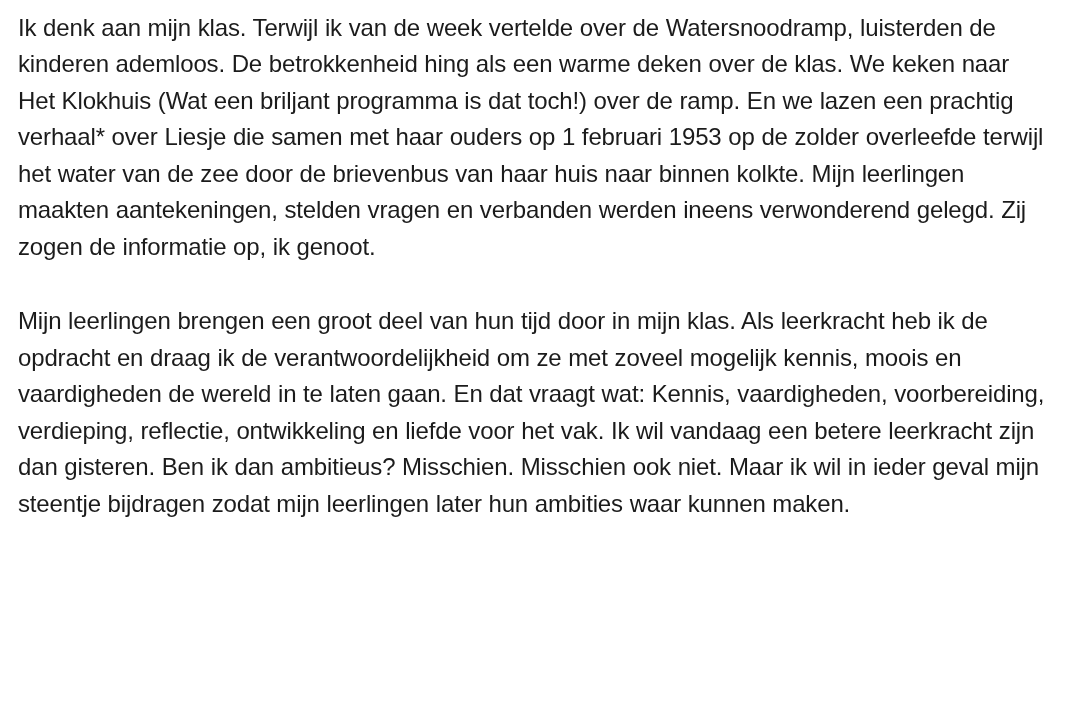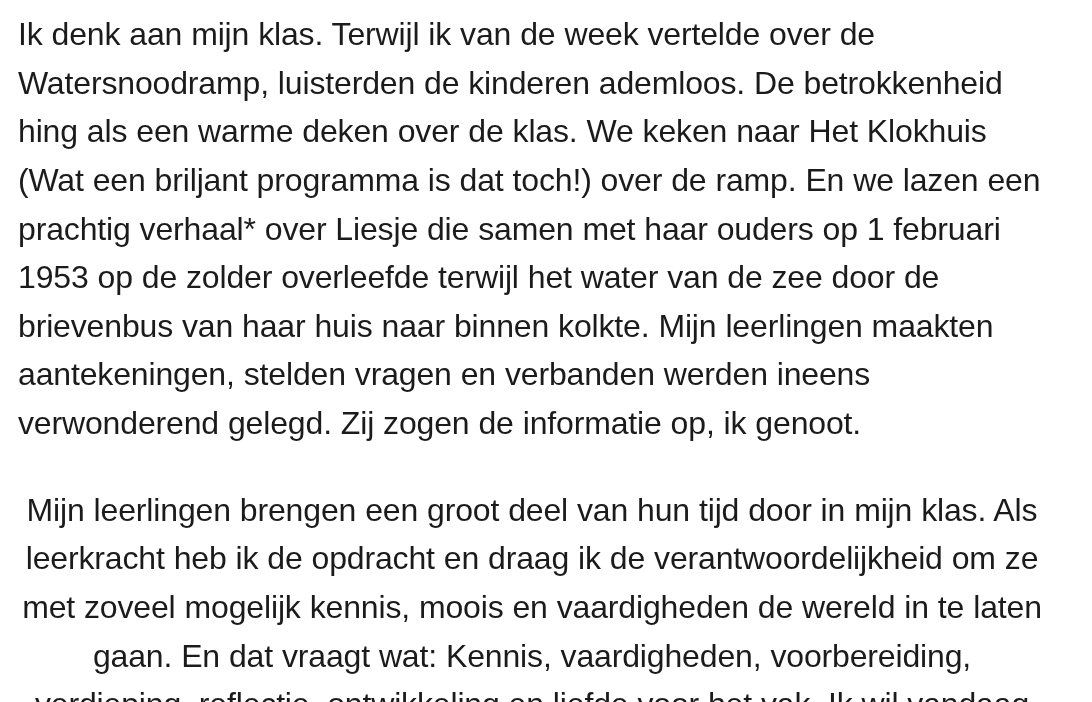--- a/index.html
+++ b/index.html
@@ -19,31 +19,30 @@
     width: 1092px;
     height: 702px;
     padding: 10px 34px 0 18px;
     background: #ffffff;
   }
   .article {
     display: block;
   }
   .para {
     margin: 0 12px 38px 0;
-    font-size: 32px;
+    font-size: 24px;
     line-height: 1.52;
     letter-spacing: -0.15px;
     color: #1b1b1b;
     font-weight: 400;
     text-align: left;
     word-spacing: 0.2px;
   }
   .para:last-child {
     margin-bottom: 0;
-    text-align: center;
   }
 </style>
 </head>
 <body>
 
 <div class="page">
   <div class="article">
     <p class="para">Ik denk aan mijn klas. Terwijl ik van de week vertelde over de Watersnoodramp, luisterden de kinderen ademloos. De betrokkenheid hing als een warme deken over de klas. We keken naar Het Klokhuis (Wat een briljant programma is dat toch!) over de ramp. En we lazen een prachtig verhaal* over Liesje die samen met haar ouders op 1 februari 1953 op de zolder overleefde terwijl het water van de zee door de brievenbus van haar huis naar binnen kolkte. Mijn leerlingen maakten aantekeningen, stelden vragen en verbanden werden ineens verwonderend gelegd. Zij zogen de informatie op, ik genoot.</p>
     <p class="para">Mijn leerlingen brengen een groot deel van hun tijd door in mijn klas. Als leerkracht heb ik de opdracht en draag ik de verantwoordelijkheid om ze met zoveel mogelijk kennis, moois en vaardigheden de wereld in te laten gaan. En dat vraagt wat: Kennis, vaardigheden, voorbereiding, verdieping, reflectie, ontwikkeling en liefde voor het vak. Ik wil vandaag een betere leerkracht zijn dan gisteren. Ben ik dan ambitieus? Misschien. Misschien ook niet. Maar ik wil in ieder geval mijn steentje bijdragen zodat mijn leerlingen later hun ambities waar kunnen maken.</p>
   </div>

